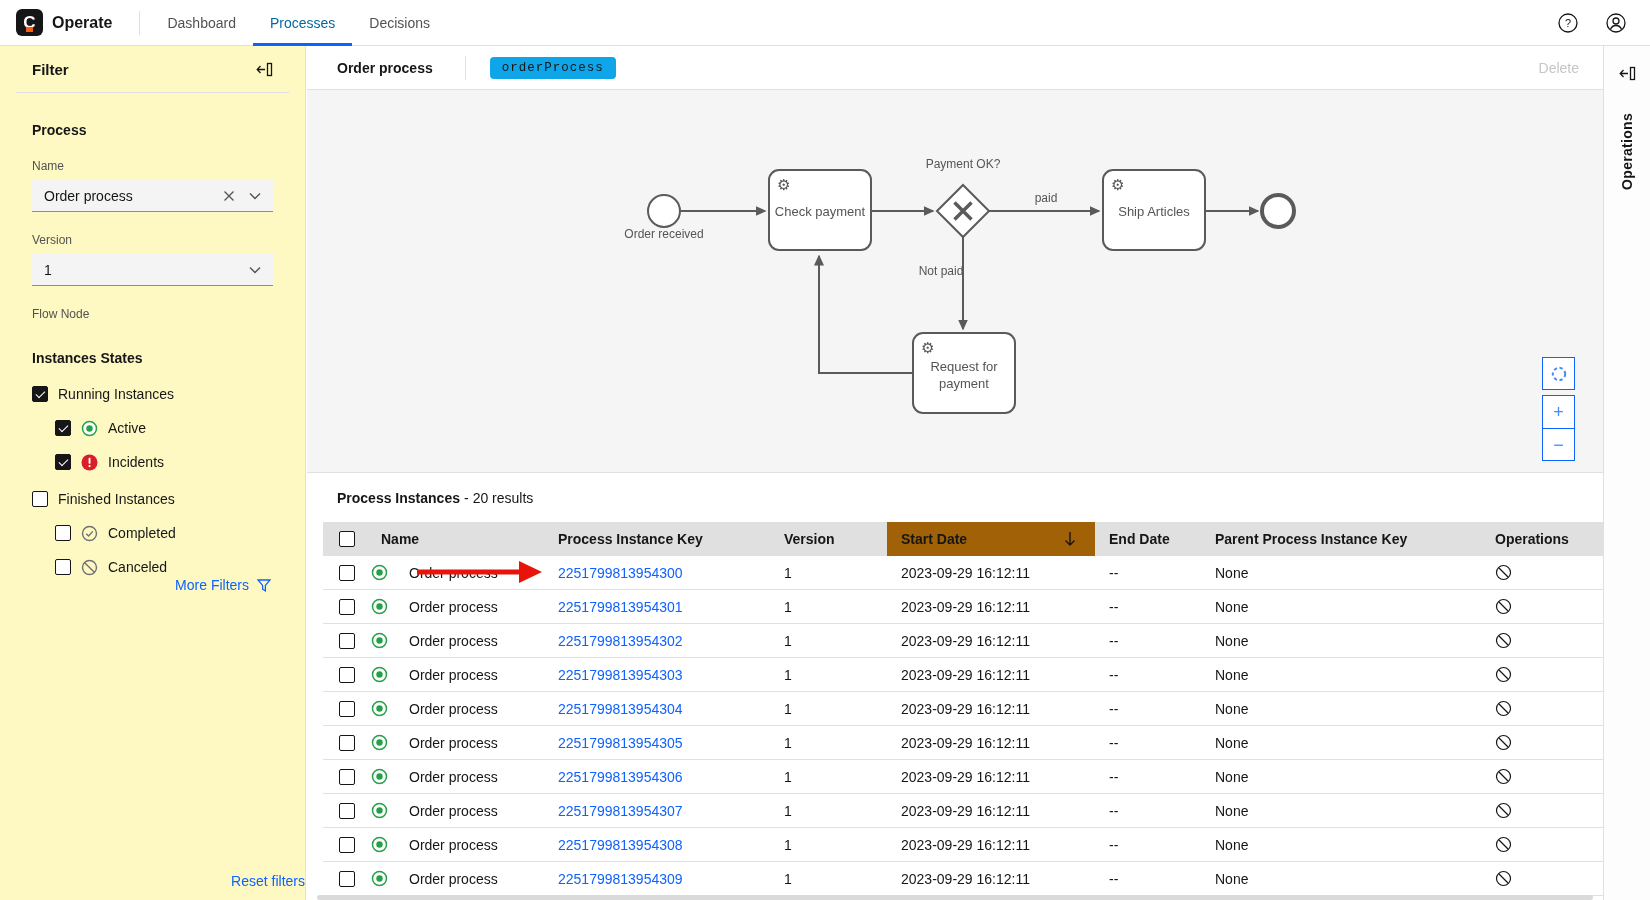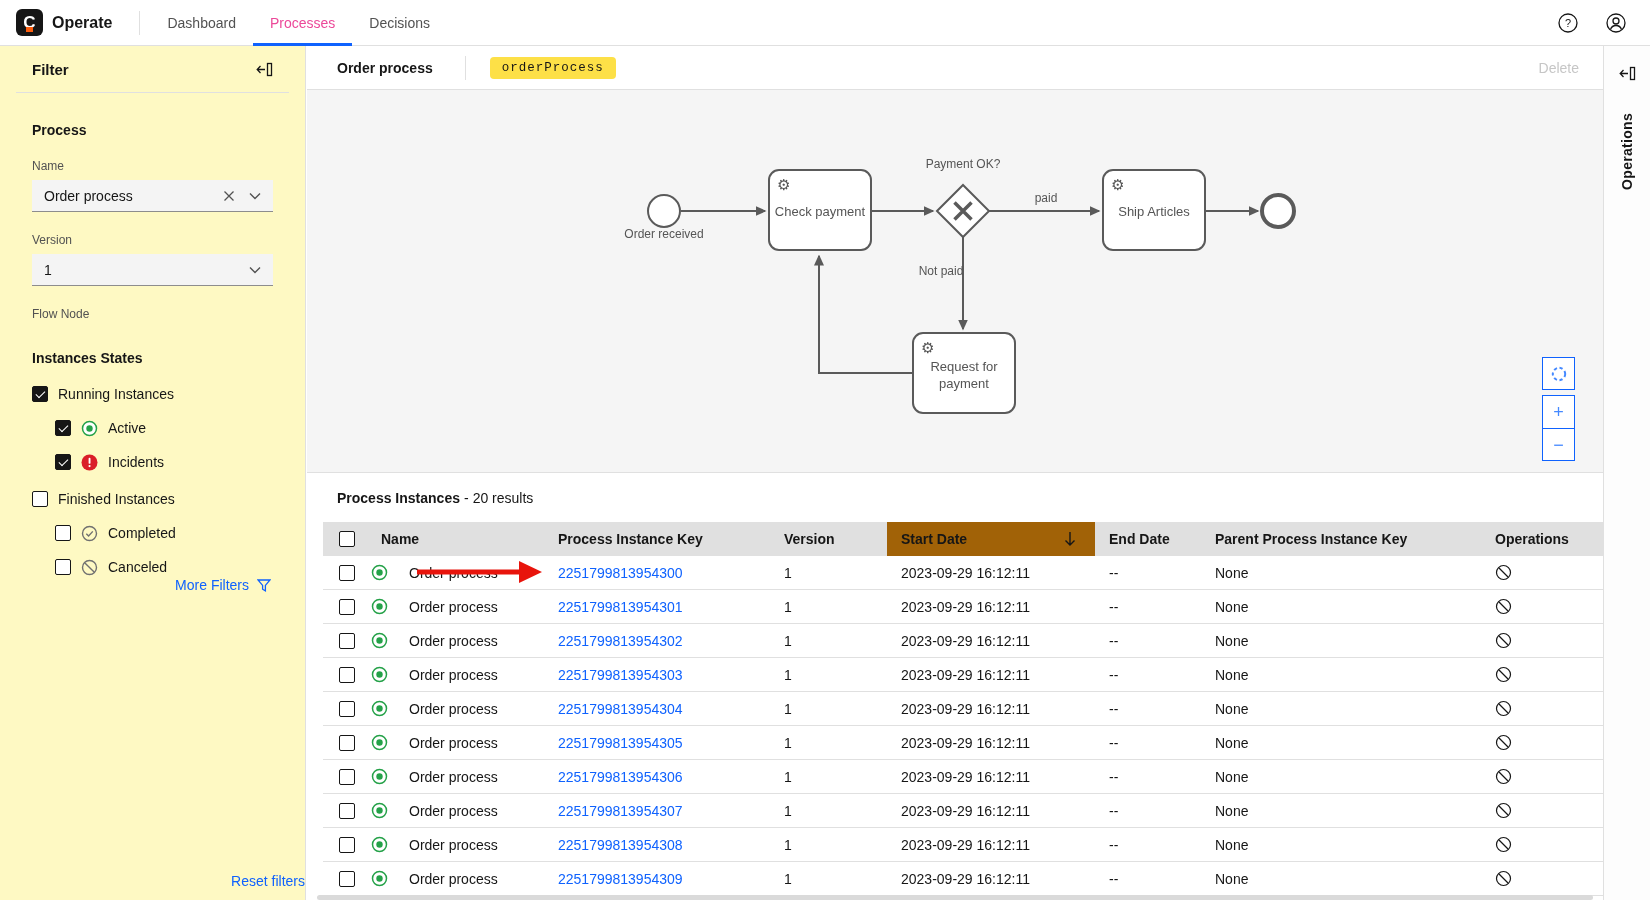--- a/index.html
+++ b/index.html
@@ -13,21 +13,21 @@
          border-bottom:1px solid #e0e0e0; display:flex; align-items:center; background:#fff; z-index:5;}
   .logo-box { width:27px; height:27px; background:#161616; border-radius:6px; margin-left:16px;
               position:relative; display:flex; align-items:center; justify-content:center; }
   .logo-box .c { color:#fff; font-weight:bold; font-size:17px; line-height:1; }
   .logo-box .notch { position:absolute; left:10px; bottom:4px; width:7px; height:5px; background:#fc5d0d; }
   .app-name { font-weight:bold; font-size:16px; margin-left:9px; }
   .nav-divider { width:1px; height:24px; background:#e0e0e0; margin-left:27px; }
   .tabs { display:flex; height:46px; margin-left:10px; }
   .tab { padding:0 17px; display:flex; align-items:center; color:#525252; cursor:pointer;
          border-bottom:3px solid transparent; border-top:3px solid transparent; }
-  .tab.active { color:#ec4899; border-bottom-color:#0f62fe;text-align:center; }
+  .tab.active { color:#0369a1; border-bottom-color:#0f62fe;text-align:center; }
   .nav-right { margin-left:auto; display:flex; align-items:center; gap:24px; padding-right:22px; }
   .nav-icon-btn { width:24px; height:24px; display:flex; align-items:center; justify-content:center; cursor:pointer; }
 
   
   .sidebar { position:absolute; left:0; top:46px; bottom:0; width:306px; background:#fef9c3;
              border-right:1px solid #e0e0e0; padding:0 32px; }
   .s-header { height:47px; margin:0 -16px; padding:0 16px; display:flex; align-items:center;
               justify-content:space-between; border-bottom:1px solid #e0e0e0; }
   .s-header .t { font-weight:bold; font-size:15px; }
   .s-sec-title { font-weight:bold; margin-top:29px; }
@@ -58,21 +58,21 @@
                     justify-content:center; cursor:pointer; }
   .rail .vtitle { margin-top:28px; writing-mode:vertical-rl; transform:rotate(180deg);
                   font-weight:bold; font-size:14px; color:#161616; letter-spacing:.3px; }
 
   
   .main { position:absolute; left:307px; top:46px; right:47px; bottom:0; display:flex; flex-direction:column; }
   .panel-header { height:44px; flex:none; display:flex; align-items:center; border-bottom:1px solid #e0e0e0;
                   padding:0 24px 0 30px; background:#fff; }
   .panel-title { font-weight:bold; }
   .ph-divider { width:1px; height:24px; background:#e0e0e0; margin:0 24px 0 32px; }
-  .code-badge { background:#fde047; border-radius:4px; height:22px; display:flex; align-items:center;
+  .code-badge { background:#0ea5e9; border-radius:4px; height:22px; display:flex; align-items:center;
                 padding:0 12px; font-family:"Liberation Mono","DejaVu Sans Mono",monospace; font-size:12.5px;
                 letter-spacing:1px;text-align:center; }
   .delete-btn { margin-left:auto; color:#c6c6c6; cursor:default; }
 
   
   .diagram { height:382px; flex:none; background:#f5f5f5; position:relative; overflow:hidden; }
   .diagram svg.bpmn { position:absolute; left:0; top:0; }
   .dg-controls { position:absolute; right:28px; top:267px; display:flex; flex-direction:column; }
   .dg-btn { width:33px; height:33px; background:#fff; border:1px solid #0f62fe; display:flex;
             align-items:center; justify-content:center; color:#4589ff; cursor:pointer; }

